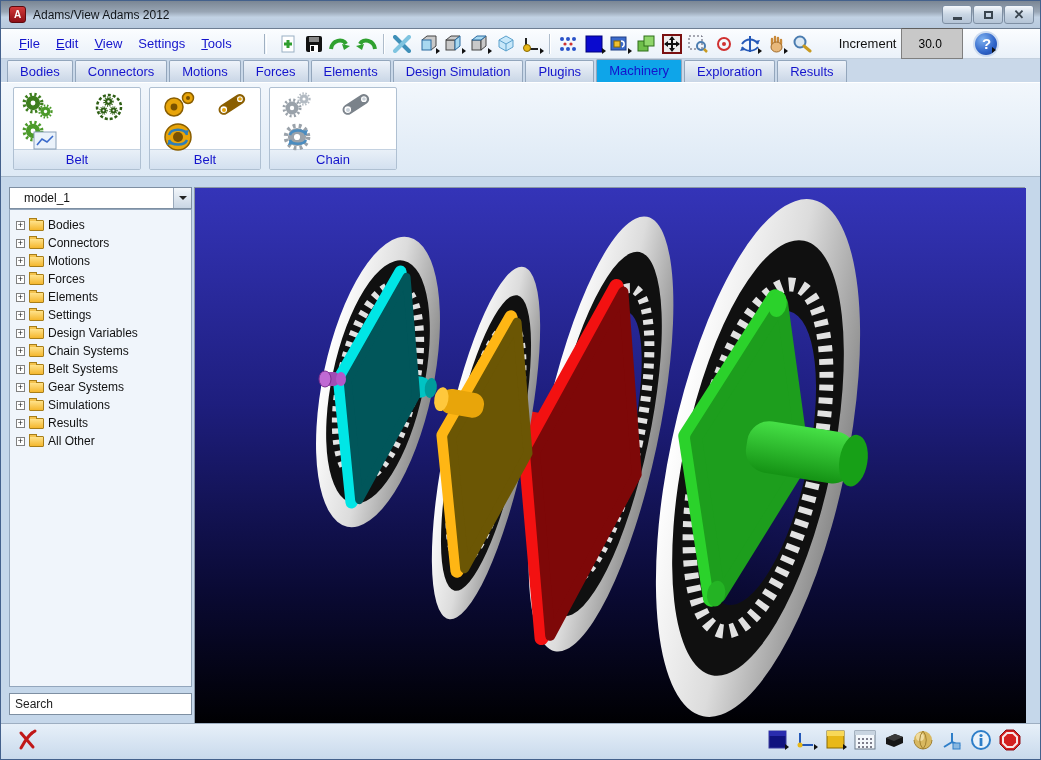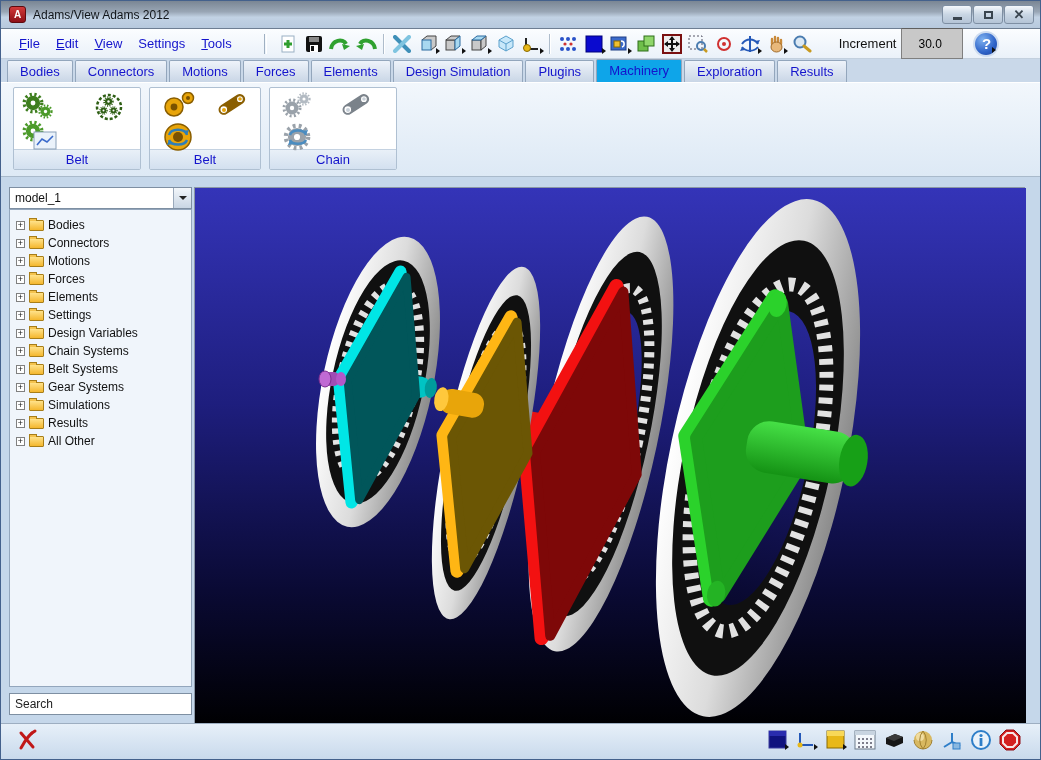--- a/index.html
+++ b/index.html
@@ -42,21 +42,21 @@
   .ribbon { height:94px; flex:0 0 94px; background:linear-gradient(#F2F7FC,#DDE9F5); border-bottom:1px solid #A9BACB; display:flex; padding:4px 0 6px 12px; gap:8px; }
   .rgroup { width:128px; background:#FFFFFF; border:1px solid #AFC0D2; border-radius:2px; display:flex; flex-direction:column; }
   .rgroup-icons { flex:1; position:relative; }
   .rgroup-label { height:20px; background:linear-gradient(#E9F0F8,#D3E0EF); border-top:1px solid #C4D2E1; font-size:13px; color:#1414CC; text-align:center; line-height:19px; }
   .gi { position:absolute; }
 
   
   .main { flex:1; display:flex; background:#C5D7EA; }
   .sidebar { width:193px; flex:0 0 193px; padding:10px 0 0 8px; display:flex; flex-direction:column; }
   .modelbox { width:183px; height:22px; background:#fff; border:1px solid #7E8FA2; display:flex; align-items:center; }
-  .modelbox .val { flex:1; font-size:12px; padding-left:5px; color:#111; }
+  .modelbox .val { flex:1; font-size:12px; padding-left:14px; color:#111; }
   .dd-btn { width:18px; height:20px; background:linear-gradient(#F2F6FA,#C9D6E4); border-left:1px solid #9AA9BB; display:flex; align-items:center; justify-content:center; }
   .dd-btn::after { content:''; border-top:4px solid #222; border-left:4px solid transparent; border-right:4px solid transparent; }
   .stabs { display:flex; margin-top:8px; }
   .stab { font-size:12px; color:#1414CC; padding:4px 12px; background:linear-gradient(#EDF2F9,#CBD8E7); border:1px solid #93A6BC; border-bottom:none; border-radius:2px 2px 0 0; margin-right:2px; }
   .stab.active { background:#FFFFFF; }
   .treepanel { flex:1; width:183px; background:#F0F5FB; border:1px solid #93A6BC; padding:6px 2px 2px 6px; overflow:hidden; }
   .trow { display:flex; align-items:center; height:18px; gap:4px; }
   .plus { width:9px; height:9px; background:#fff; border:1px solid #808080; font-size:9px; line-height:7px; text-align:center; color:#222; flex:0 0 9px; }
   .folder { width:15px; height:11px; background:linear-gradient(#FFE28A,#F4B72E); border:1px solid #A87E18; border-radius:1px; position:relative; flex:0 0 15px; }
   .folder::before { content:''; position:absolute; top:-3px; left:-1px; width:6px; height:2px; background:#F4C34E; border:1px solid #A87E18; border-bottom:none; }

